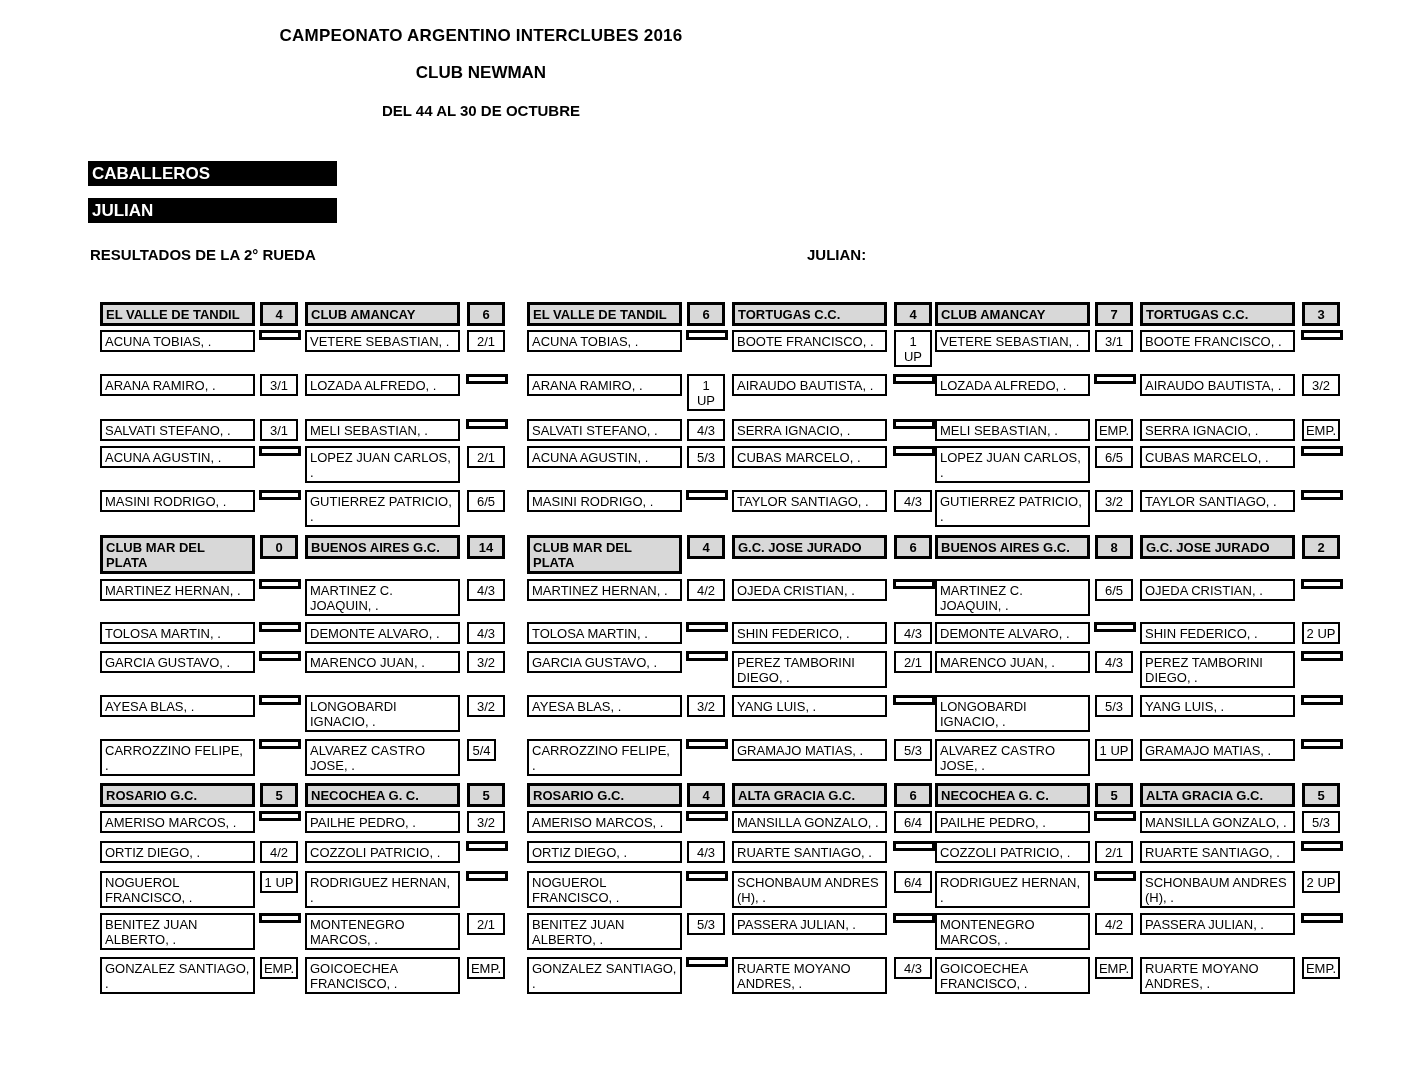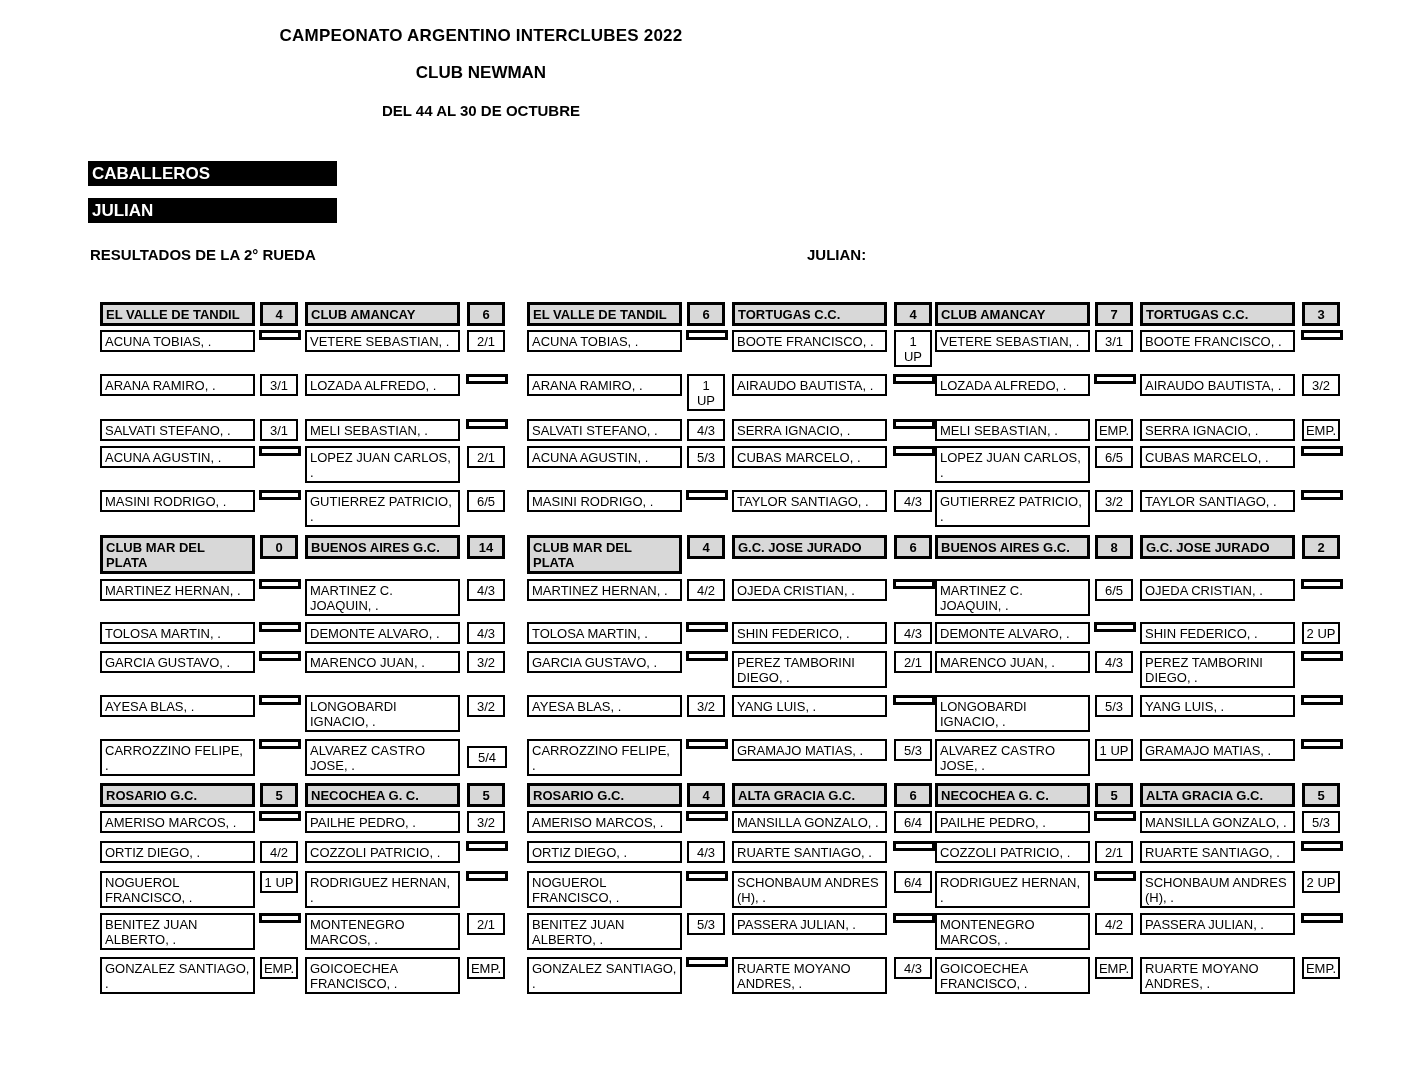--- a/index.html
+++ b/index.html
@@ -28,21 +28,21 @@
     white-space:pre-line;overflow:hidden;}
   .team{background:var(--team-bg,#d8d8d8);font-weight:bold;border-width:3px;}
   .score{text-align:center;padding-left:0;padding-right:0;}
   .team-score{background:var(--team-bg,#d8d8d8);font-weight:bold;border-width:3px;}
   .marker{position:absolute;box-sizing:border-box;width:42px;height:10px;
     border:3px solid var(--border,#000);background:#fff;}
 </style>
 </head>
 <body>
 
-<div class="doc-title">CAMPEONATO ARGENTINO INTERCLUBES 2022</div>
+<div class="doc-title">CAMPEONATO ARGENTINO INTERCLUBES 2016</div>
 <div class="doc-subtitle">CLUB NEWMAN</div>
 <div class="doc-dates">DEL 44 AL 30 DE OCTUBRE</div>
 <div class="banner banner-cat">CABALLEROS</div>
 <div class="banner banner-div">JULIAN</div>
 <div class="round-label">RESULTADOS DE LA 2° RUEDA</div>
 <div class="court-label">JULIAN:</div>
 <div id="match-grid">
     <div class="match-block" style="left: 100px; top: 302px;">
       <div class="cell team" style="left: 0px; top: 0px; width: 155px;">EL VALLE DE TANDIL</div>
       <div class="cell score team-score" style="left: 160px; top: 0px; width: 38px;">4</div>
@@ -149,21 +149,21 @@
       <div class="cell" style="left: 0px; top: 160px; width: 155px;">AYESA BLAS, .</div>
       <div class="marker" style="left: 159px; top: 160px;"></div>
       <div class="cell" style="left: 205px; top: 160px; width: 155px;">LONGOBARDI
 IGNACIO, .</div>
       <div class="cell score" style="left: 367px; top: 160px; width: 38px;">3/2</div>
       <div class="cell" style="left: 0px; top: 204px; width: 155px;">CARROZZINO FELIPE,
 .</div>
       <div class="marker" style="left: 159px; top: 204px;"></div>
       <div class="cell" style="left: 205px; top: 204px; width: 155px;">ALVAREZ CASTRO
 JOSE, .</div>
-      <div class="cell score" style="left: 367px; top: 211px; width: 40px;">5/4</div>
+      <div class="cell score" style="left: 367px; top: 204px; width: 29px;">5/4</div>
     </div>
     <div class="match-block" style="left: 527px; top: 535px;">
       <div class="cell team" style="left: 0px; top: 0px; width: 155px;">CLUB MAR DEL
 PLATA</div>
       <div class="cell score team-score" style="left: 160px; top: 0px; width: 38px;">4</div>
       <div class="cell team" style="left: 205px; top: 0px; width: 155px;">G.C. JOSE JURADO</div>
       <div class="cell score team-score" style="left: 367px; top: 0px; width: 38px;">6</div>
       <div class="cell" style="left: 0px; top: 44px; width: 155px;">MARTINEZ HERNAN, .</div>
       <div class="cell score" style="left: 160px; top: 44px; width: 38px;">4/2</div>
       <div class="cell" style="left: 205px; top: 44px; width: 155px;">OJEDA CRISTIAN, .</div>

